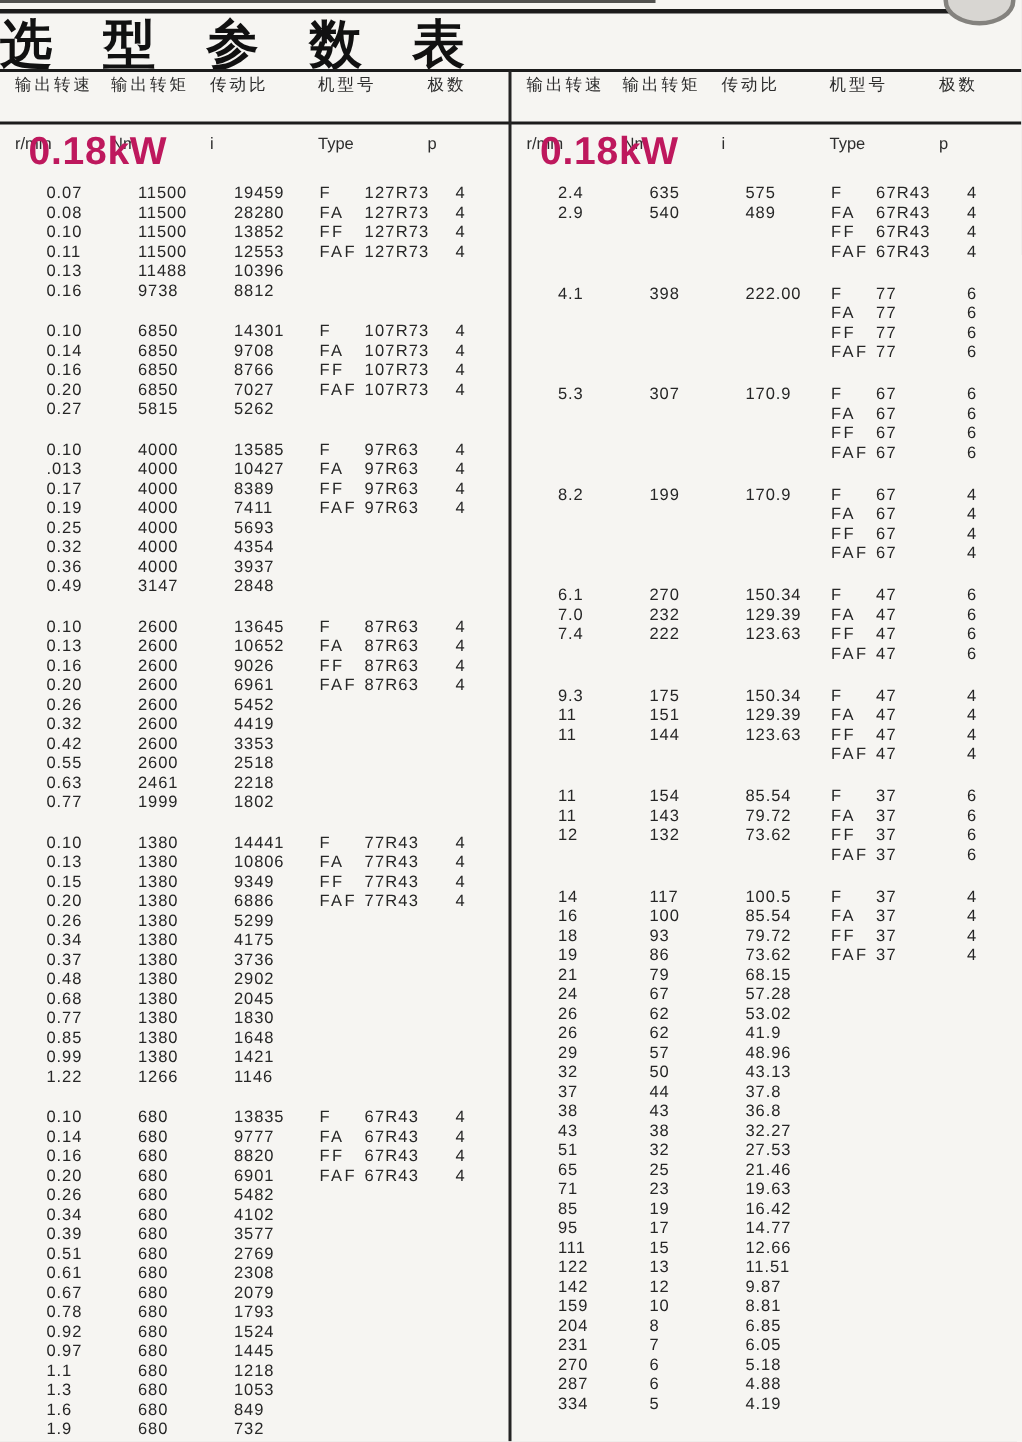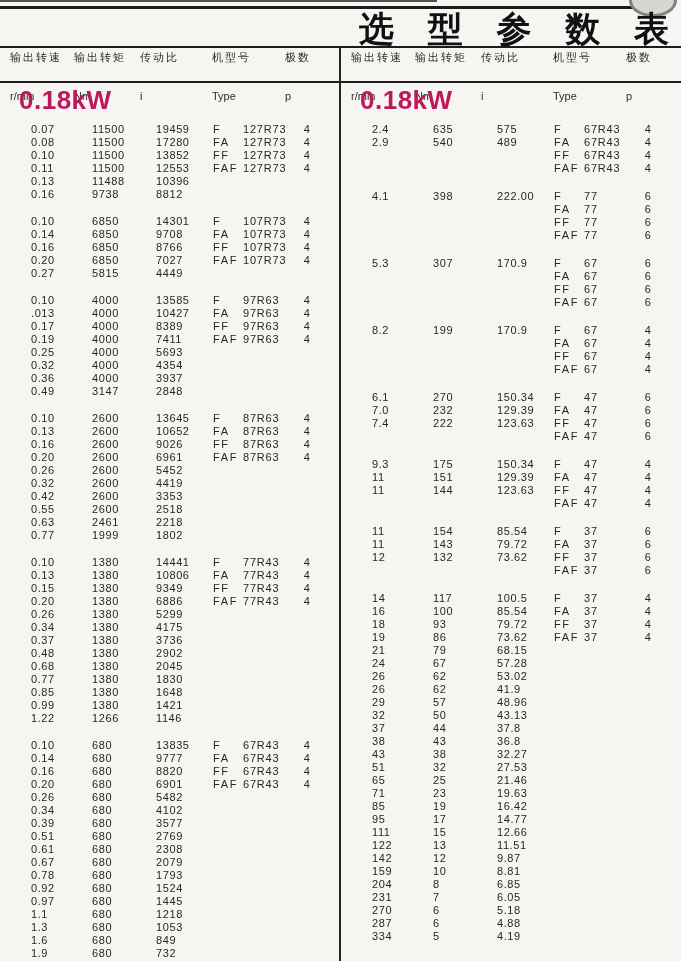--- a/index.html
+++ b/index.html
@@ -5,21 +5,21 @@
   html,body{margin:0;padding:0;background:#e9e8e6;}
   .page{
     position:relative;width:681px;height:961px;margin:0 auto;
     background:#f6f5f2;overflow:hidden;
     font-family:"Liberation Sans","DejaVu Sans",sans-serif;color:#222;
   }
   .scan-edge{position:absolute;left:0;top:0;width:437px;height:2px;background:#343432;opacity:.85;}
   .rule-top{position:absolute;left:0;top:6px;width:633px;height:2.5px;background:#1c1c1c;}
   .corner-arc{position:absolute;left:629px;top:-16px;width:42px;height:27px;border-radius:50%;
     background:#d8d6d2;border:3px solid #84827e;}
-  .title{position:absolute;top:6px;left:0;width:100%;text-align:right;
+  .title{position:absolute;top:6px;left:0;width:100%;text-align:left;
     font-size:35px;font-weight:700;letter-spacing:12px;color:#111;white-space:nowrap;}
   .rule-mid{position:absolute;left:0;top:46px;width:681px;height:2px;background:#1c1c1c;}
   .rule-header{position:absolute;left:0;top:81px;width:681px;height:2px;background:#1c1c1c;}
   .vdiv{position:absolute;left:339px;top:47px;height:914px;width:2px;background:#242424;}
 
   .panel{position:absolute;top:0;width:340px;height:961px;}
   .panel-left{left:0;}
   .panel-right{left:341px;}
 
   .hdr-cell{position:absolute;top:50px;font-size:11px;line-height:15px;color:#2d2d2d;}
@@ -88,21 +88,21 @@
             <span class="cell c-speed">0.07</span>
             <span class="cell c-torque">11500</span>
             <span class="cell c-ratio">19459</span>
             <span class="cell c-prefix">F</span>
             <span class="cell c-model">127R73</span>
             <span class="cell c-poles">4</span>
           </div>
           <div class="row">
             <span class="cell c-speed">0.08</span>
             <span class="cell c-torque">11500</span>
-            <span class="cell c-ratio">17280</span>
+            <span class="cell c-ratio">28280</span>
             <span class="cell c-prefix">FA</span>
             <span class="cell c-model">127R73</span>
             <span class="cell c-poles">4</span>
           </div>
           <div class="row">
             <span class="cell c-speed">0.10</span>
             <span class="cell c-torque">11500</span>
             <span class="cell c-ratio">13852</span>
             <span class="cell c-prefix">FF</span>
             <span class="cell c-model">127R73</span>
@@ -156,21 +156,21 @@
             <span class="cell c-speed">0.20</span>
             <span class="cell c-torque">6850</span>
             <span class="cell c-ratio">7027</span>
             <span class="cell c-prefix">FAF</span>
             <span class="cell c-model">107R73</span>
             <span class="cell c-poles">4</span>
           </div>
           <div class="row">
             <span class="cell c-speed">0.27</span>
             <span class="cell c-torque">5815</span>
-            <span class="cell c-ratio">4449</span>
+            <span class="cell c-ratio">5262</span>
           </div>
         </div>
         <div class="block">
           <div class="row">
             <span class="cell c-speed">0.10</span>
             <span class="cell c-torque">4000</span>
             <span class="cell c-ratio">13585</span>
             <span class="cell c-prefix">F</span>
             <span class="cell c-model">97R63</span>
             <span class="cell c-poles">4</span>

